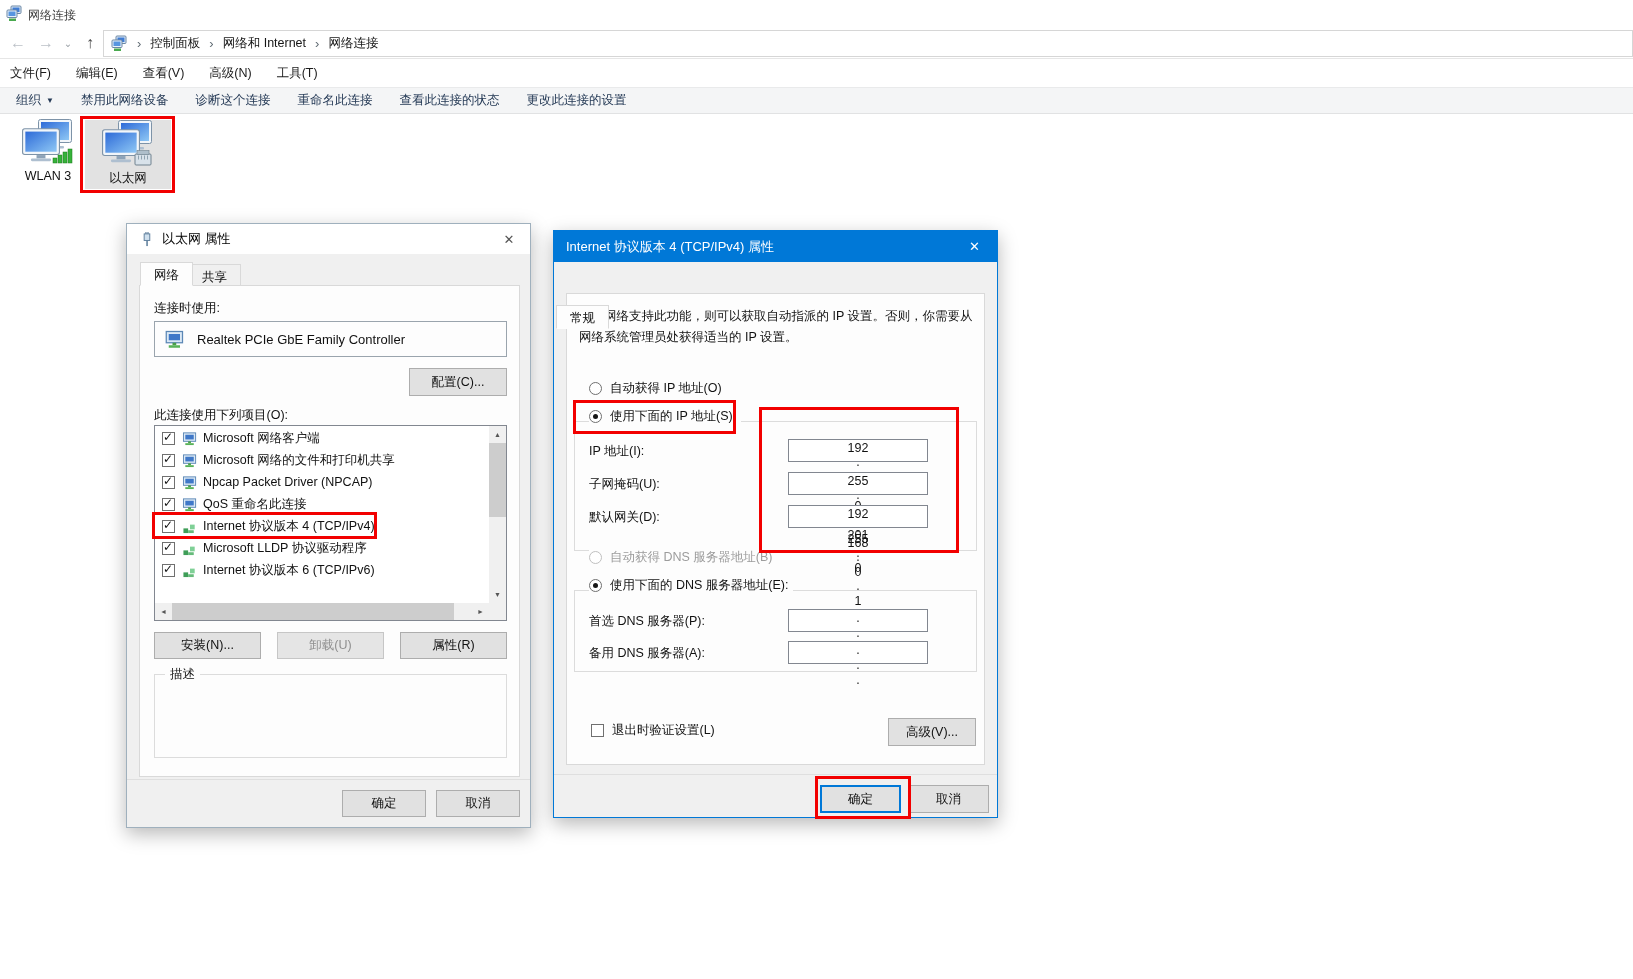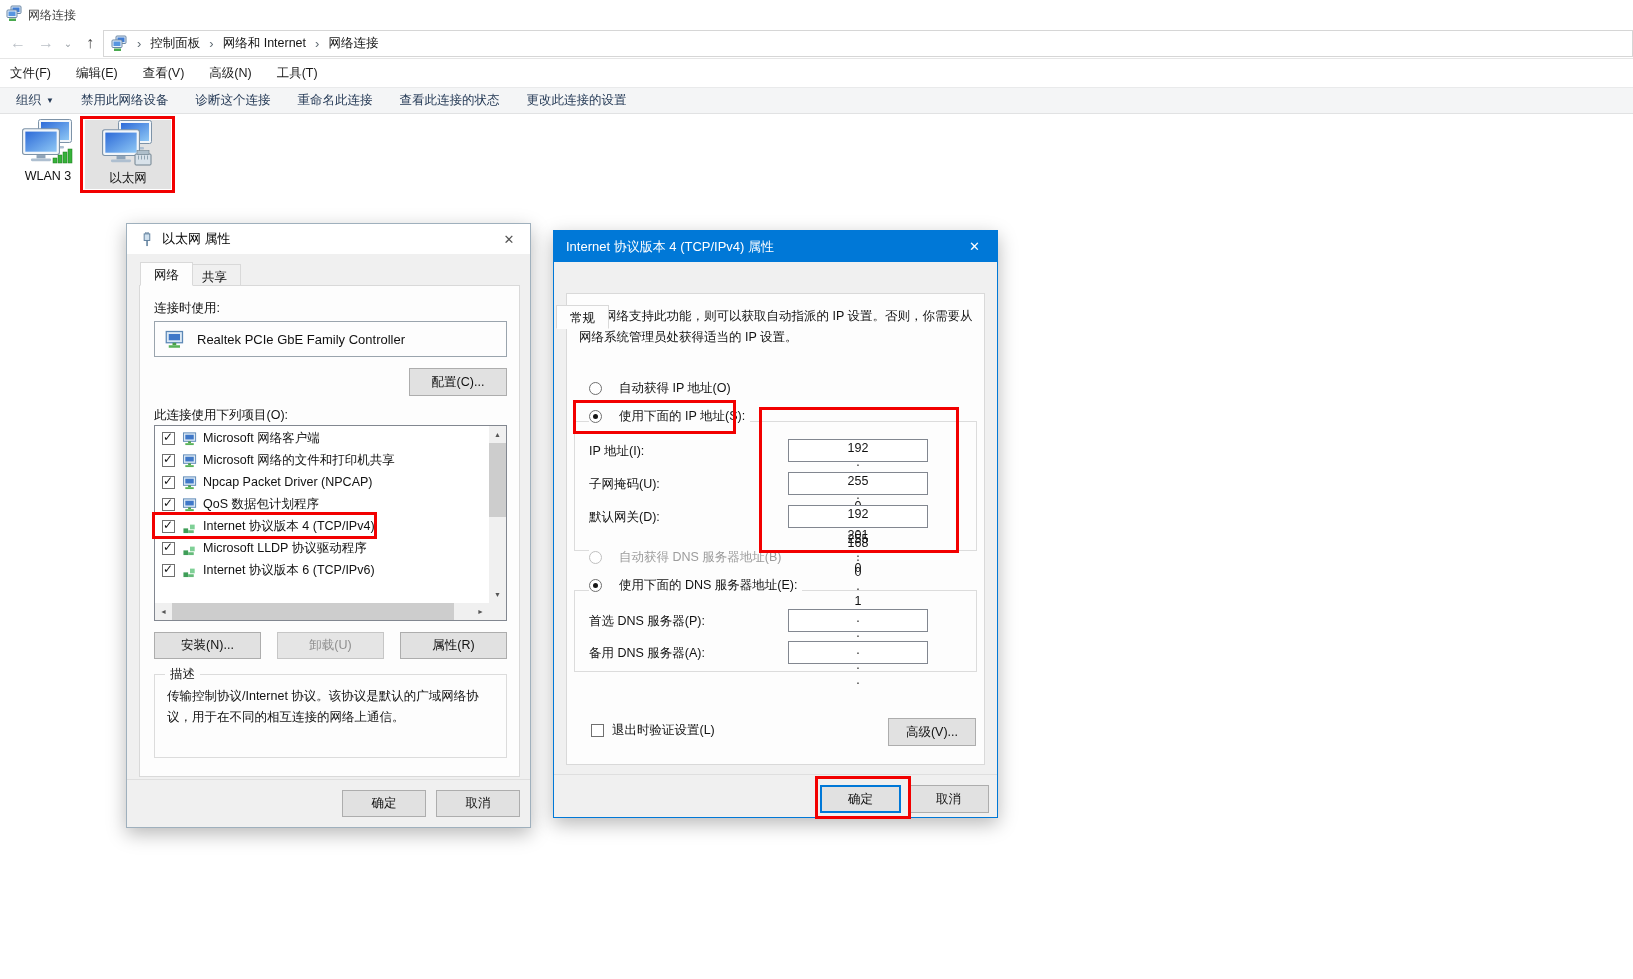--- a/index.html
+++ b/index.html
@@ -98,21 +98,21 @@
 
   
   #ipDlg{left:553px;top:230px;width:445px;height:588px;border:1px solid #0078d7;}
   #ipDlg .dtitle{position:absolute;left:0;top:0;right:0;height:31px;background:#0078d7;color:#fff;
                  display:flex;align-items:center;padding-left:12px;font-size:13px;}
   #ipDlg .dclose{position:absolute;right:0;top:0;width:45px;height:31px;display:flex;align-items:center;justify-content:center;
                  color:#fff;font-size:13px;}
   #ipTab{left:2px;top:39px;margin-top:35px;}
   #ipPage{left:12px;top:62px;width:419px;height:472px;}
   #ipIntro{position:absolute;left:12px;top:12px;width:394px;line-height:21px;font-size:12.5px;}
-  .radiorow{position:absolute;display:flex;align-items:center;gap:17px;background:#fdfdfd;padding-right:5px;z-index:2;}
+  .radiorow{position:absolute;display:flex;align-items:center;gap:8px;background:#fdfdfd;padding-right:5px;z-index:2;}
   #rAutoIp{left:22px;top:86px;}
   #rManIp{left:22px;top:114px;}
   #rAutoDns{left:22px;top:255px;color:#9c9c9c;}
   #rManDns{left:22px;top:283px;}
   #gbIp{left:7px;top:127px;width:403px;height:130px;}
   #gbDns{left:7px;top:296px;width:403px;height:82px;}
   #ipPage .flbl{position:absolute;left:22px;font-size:12.5px;}
   .ipfield{position:absolute;left:221px;width:140px;height:23px;background:#fff;border:1px solid #828790;
            display:flex;align-items:center;z-index:2;flex-direction:column;}
   .oct{flex:1;text-align:center;font-size:12.5px;padding-top:1px;}
@@ -314,21 +314,21 @@
               </svg>
             <span class="llabel">Npcap Packet Driver (NPCAP)</span>
           </div>
           <div class="lrow">
             <span class="cbox">
                 <span class="mark">✓</span>
               </span>
             <svg viewBox="0 0 16 16">
                 <use href="#sym-client"></use>
               </svg>
-            <span class="llabel">QoS 数据包计划程序</span>
+            <span class="llabel">QoS 重命名此连接</span>
           </div>
           <div class="lrow">
             <span class="cbox">
                 <span class="mark">✓</span>
               </span>
             <svg viewBox="0 0 16 16">
                 <use href="#sym-proto"></use>
               </svg>
             <span class="llabel">Internet 协议版本 4 (TCP/IPv4)</span>
           </div>
@@ -364,21 +364,20 @@
         <div class="scorner"></div>
         <div class="annot" id="annItem"></div>
       </div>
 
       <div class="btn ethbtns" id="btnInstall">安装(N)...</div>
       <div class="btn ethbtns disabled" id="btnUninstall">卸载(U)</div>
       <div class="btn ethbtns" id="btnProps">属性(R)</div>
 
       <div class="gbox" id="descBox">
         <span class="gtitle">描述</span>
-        <div class="gtext">传输控制协议/Internet 协议。该协议是默认的广域网络协议，用于在不同的相互连接的网络上通信。</div>
       </div>
     </div>
 
     <div class="dlg-foot" id="ethFoot">
       <div class="btn" id="ethOk">确定</div>
       <div class="btn" id="ethCancel">取消</div>
     </div>
   </div>
 
   <div class="dlg" id="ipDlg">

